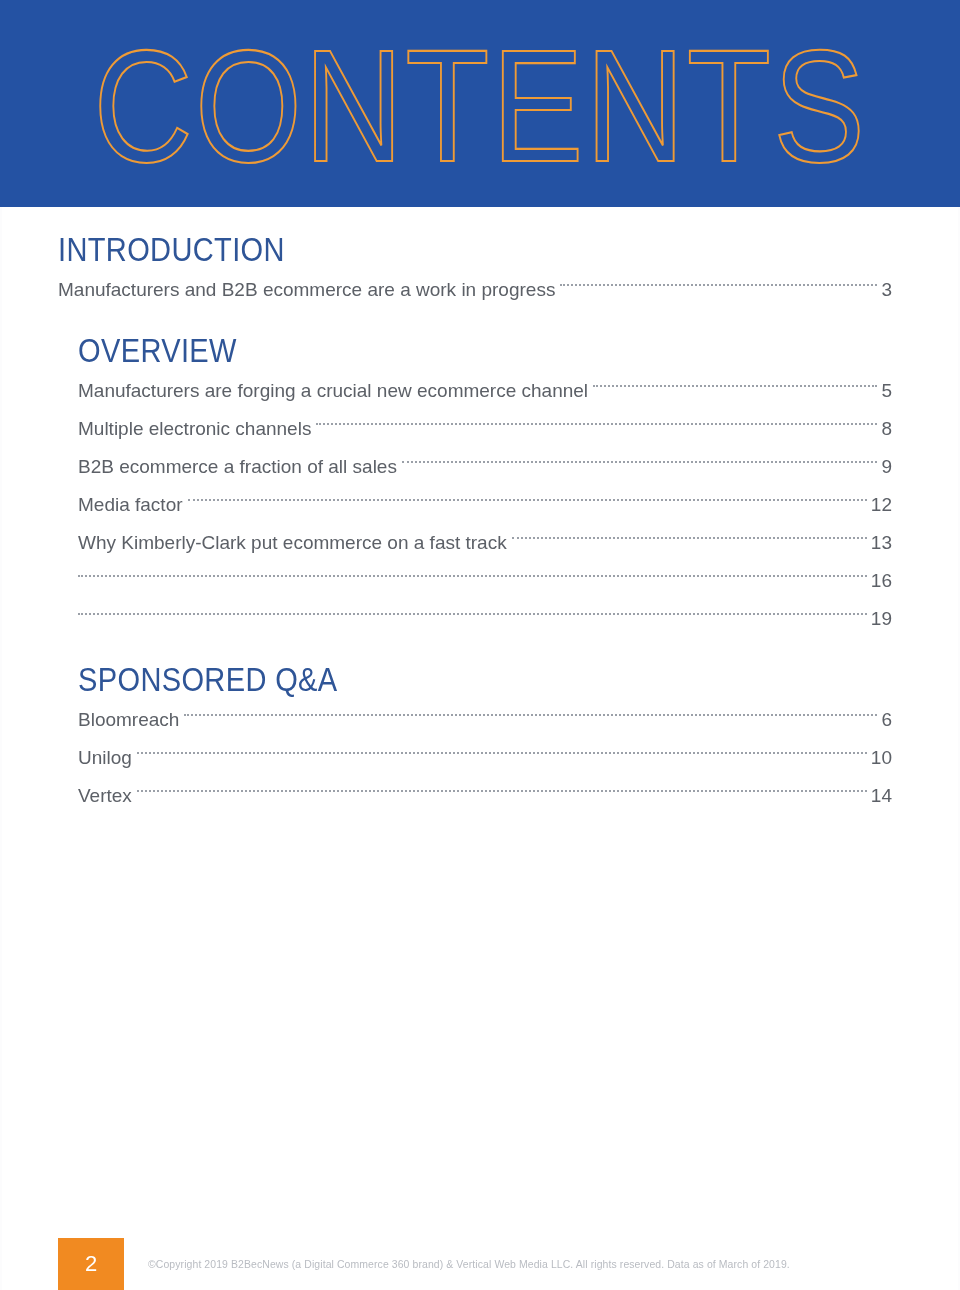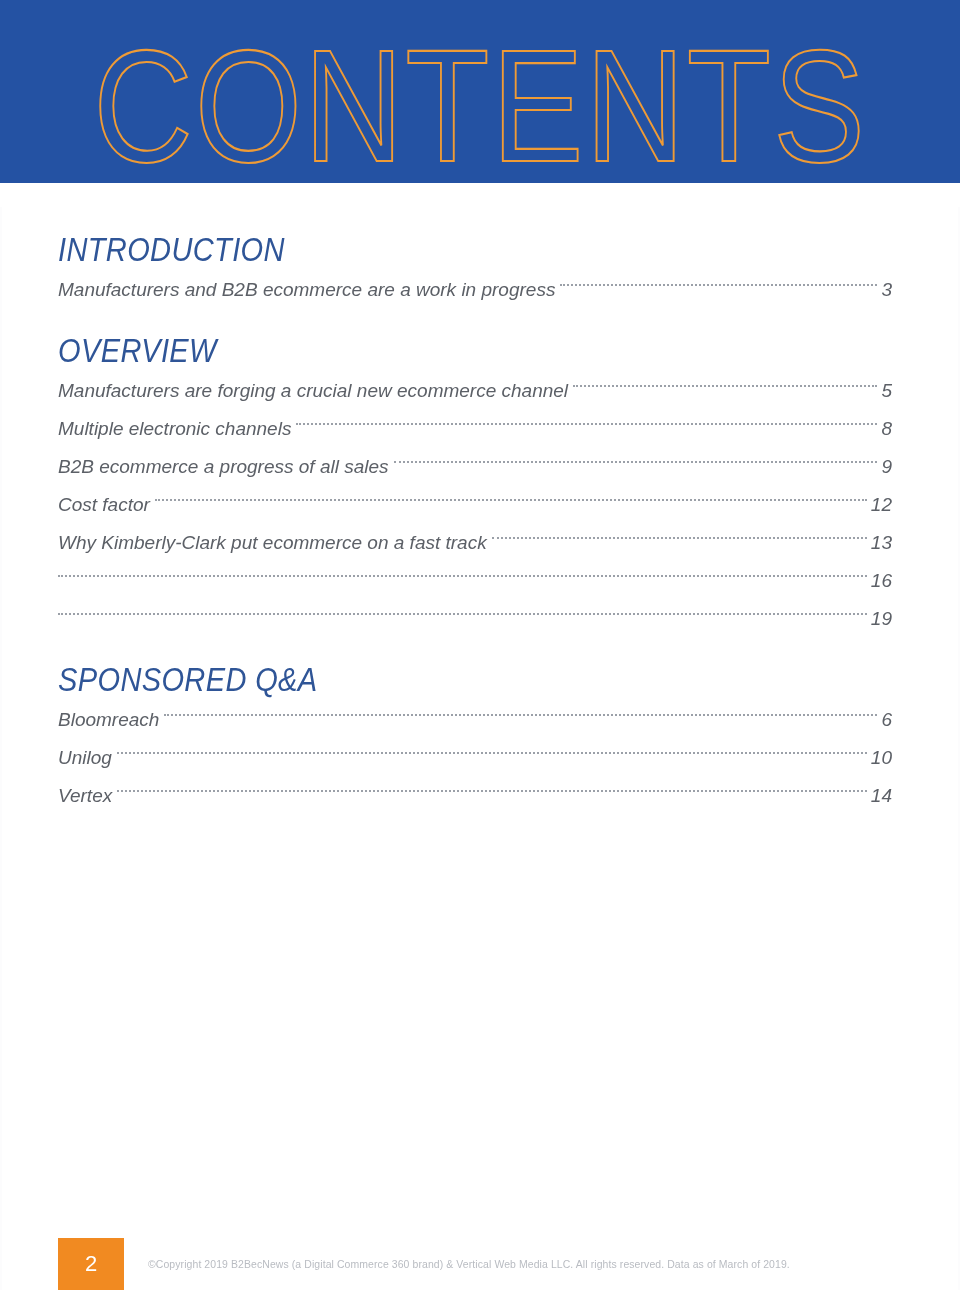--- a/index.html
+++ b/index.html
@@ -14,21 +14,21 @@
     overflow: hidden;
     position: relative;
   }
 
   
   .header-band {
     position: absolute;
     left: 0;
     top: 0;
     width: 960px;
-    height: 183px;
+    height: 207px;
     background: #2452A3;
     overflow: hidden;
   }
   .contents-title {
     position: absolute;
     left: 0;
     top: 26px;
     width: 960px;
     text-align: center;
     font-family: "Liberation Sans Narrow", "Liberation Sans", sans-serif;
@@ -68,28 +68,28 @@
     width: 2px;
     height: 1083px;
     background: #fcfcfd;
   }
 
   .toc {
     position: absolute;
     left: 58px;
     top: 232px;
     width: 834px;
-    font-style: italic;
   }
 
   .section {
     margin: 0;
   }
   .section + .section {
     margin-top: 24px;
+    margin-left: 20px;
   }
 
   .section-heading {
     font-family: "Liberation Sans Narrow", "Liberation Sans", sans-serif;
     font-size: 33px;
     line-height: 36px;
     font-weight: 400;
     color: #2F5597;
     letter-spacing: 0.4px;
     transform: scaleX(0.88);
@@ -195,26 +195,26 @@
         <span class="entry-title">Manufacturers are forging a crucial new ecommerce channel</span>
         <span class="entry-leader"></span>
         <span class="entry-page">5</span>
       </div>
       <div class="entry">
         <span class="entry-title">Multiple electronic channels</span>
         <span class="entry-leader"></span>
         <span class="entry-page">8</span>
       </div>
       <div class="entry">
-        <span class="entry-title">B2B ecommerce a progress of all sales</span>
+        <span class="entry-title">B2B ecommerce a fraction of all sales</span>
         <span class="entry-leader"></span>
         <span class="entry-page">9</span>
       </div>
       <div class="entry">
-        <span class="entry-title">Cost factor</span>
+        <span class="entry-title">Media factor</span>
         <span class="entry-leader"></span>
         <span class="entry-page">12</span>
       </div>
       <div class="entry">
         <span class="entry-title">Why Kimberly-Clark put ecommerce on a fast track</span>
         <span class="entry-leader"></span>
         <span class="entry-page">13</span>
       </div>
       <div class="entry">
         <span class="entry-leader"></span>

